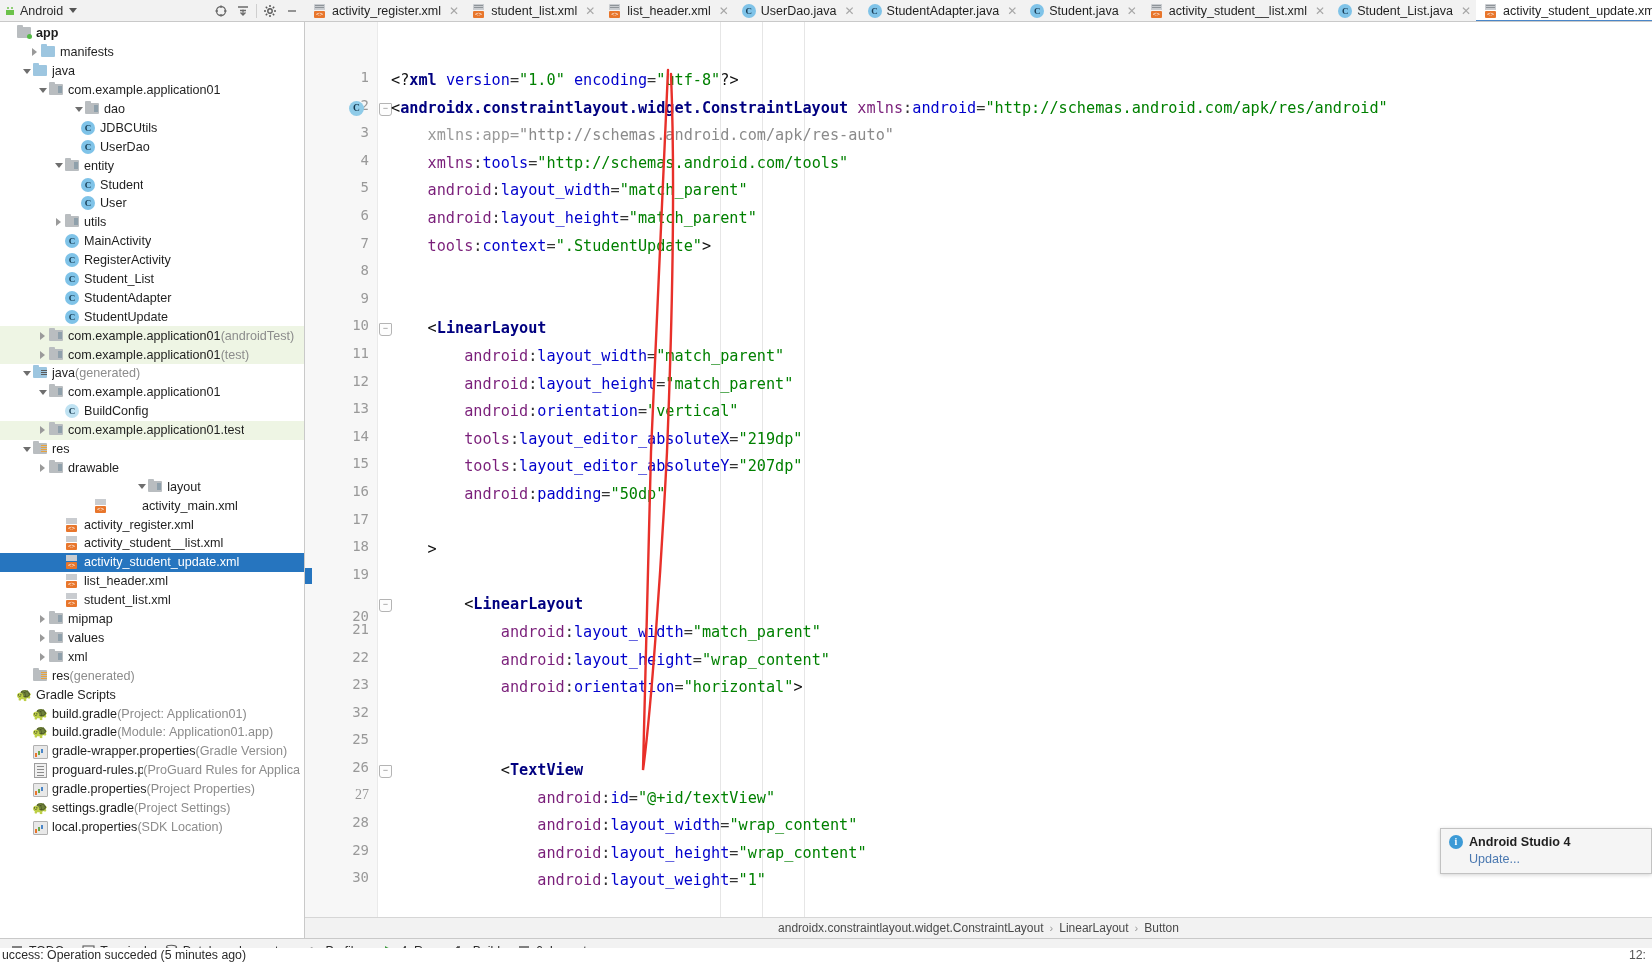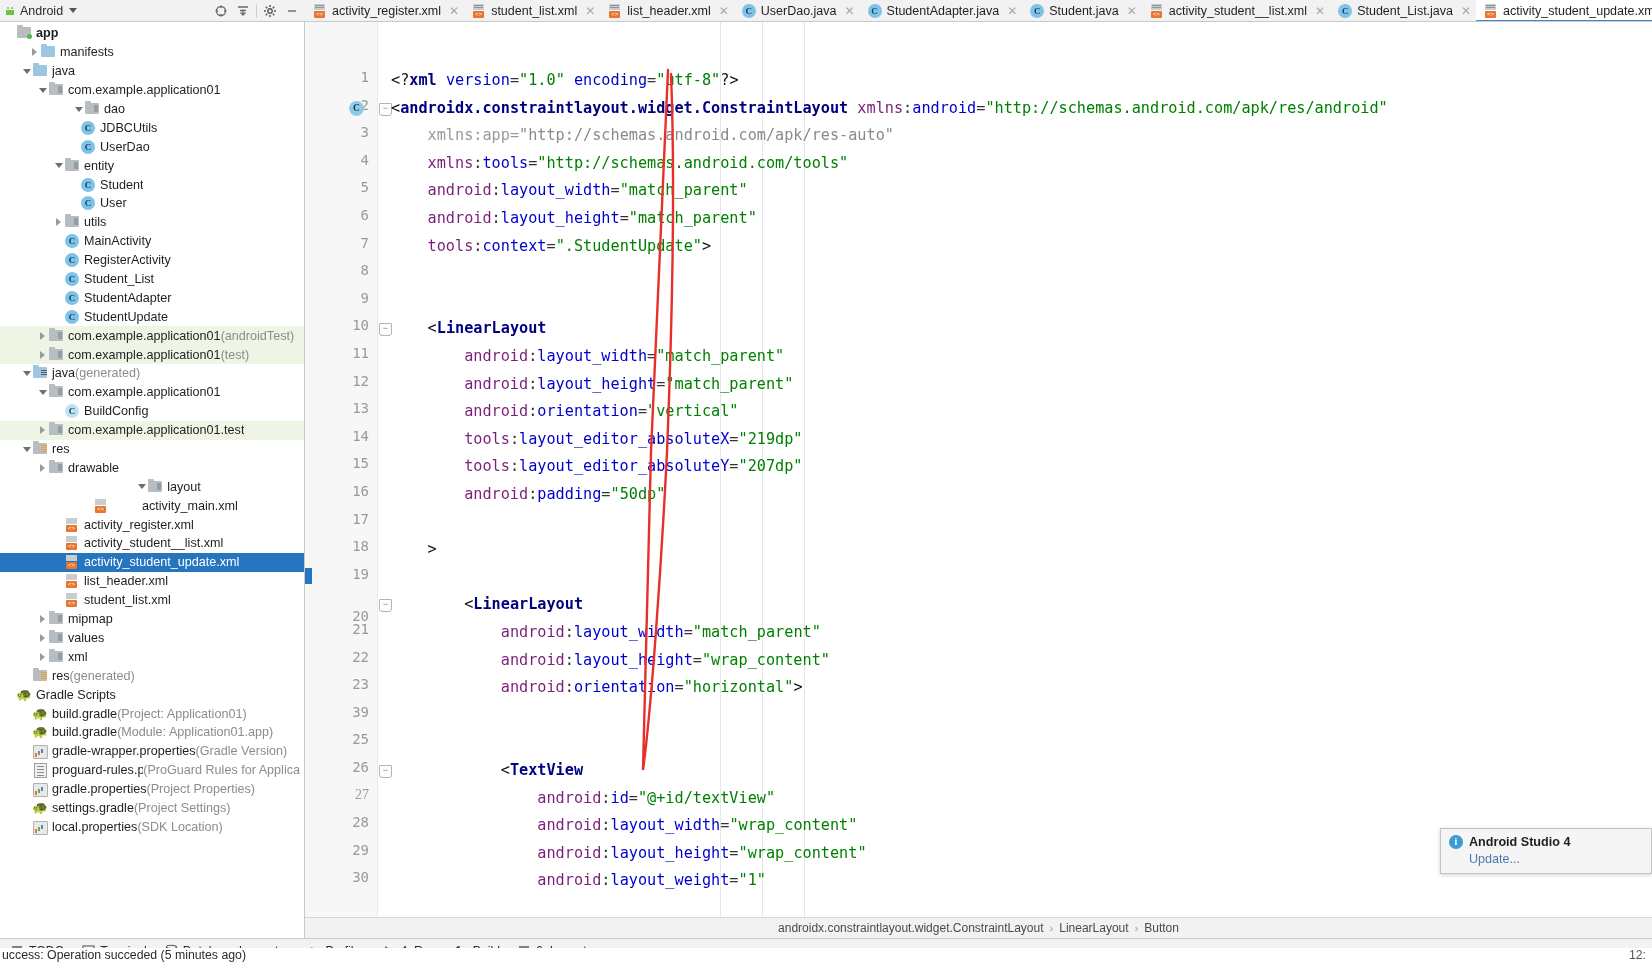--- a/index.html
+++ b/index.html
@@ -704,21 +704,21 @@
             <div class="lnum" style="top: 405.8px;">14</div>
             <div class="lnum" style="top: 433.4px;">15</div>
             <div class="lnum" style="top: 461px;">16</div>
             <div class="lnum" style="top: 488.6px;">17</div>
             <div class="lnum" style="top: 516.2px;">18</div>
             <div class="lnum" style="top: 543.8px;">19</div>
             <div class="lnum" style="top: 586px;">20</div>
             <div class="lnum" style="top: 599px;">21</div>
             <div class="lnum" style="top: 626.6px;">22</div>
             <div class="lnum" style="top: 654.2px;">23</div>
-            <div class="lnum" style="top: 681.8px;">39</div>
+            <div class="lnum" style="top: 681.8px;">32</div>
             <div class="lnum" style="top: 709.4px;">25</div>
             <div class="lnum" style="top: 737px;">26</div>
             <div class="lnum" style="top: 764.6px; font-family: Liberation Serif, serif;">27</div>
             <div class="lnum" style="top: 792.2px;">28</div>
             <div class="lnum" style="top: 819.8px;">29</div>
             <div class="lnum" style="top: 847.4px;">30</div>
           </div>
         <div class="indent-guide" style="left:415px;"></div>
         <div class="indent-guide" style="left:457px;"></div>
         <div class="indent-guide" style="left:499px;"></div>

